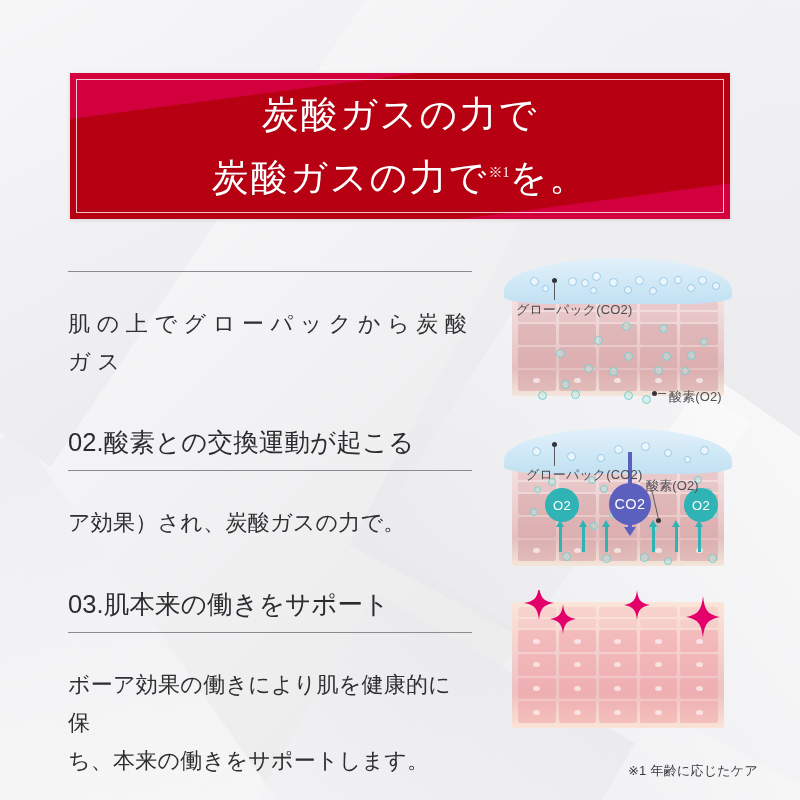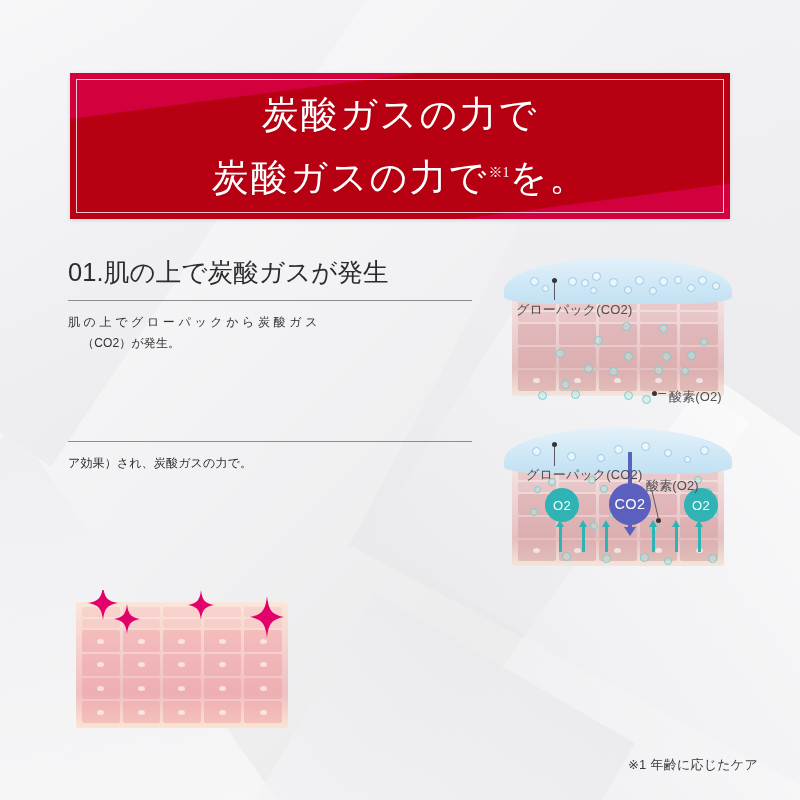--- a/index.html
+++ b/index.html
@@ -141,22 +141,22 @@
     white-space: nowrap;
     font-weight: 400;
   }
   .step-rule {
     margin-top: 13px;
     height: 1px;
     background: #8b8b90;
     width: 100%;
   }
   .step-body {
-    margin-top: 11px;
-    font-size: 12px;
+    margin-top: 33px;
+    font-size: 22px;
     color: #2f2f31;
     line-height: 1.72;
     letter-spacing: .012em;
   }
   .step-body .ln2 { display: block; padding-left: 14px; }
   .step-body .ln2-flat { display: block; }
 
   
   .illus {
     width: 228px;
@@ -311,21 +311,21 @@
     border-right: 4.5px solid transparent;
     border-bottom: 7px solid #2fb3b4;
   }
 
   .sparkle { position: absolute; }
 
   
   #footnote {
     position: absolute;
     right: 42px;
-    bottom: 26px;
+    bottom: 20px;
     font-size: 13px;
     color: #3b3b3e;
     letter-spacing: .02em;
   }
 </style>
 </head>
 <body>
 
 <div id="bg-layer">
   <div class="facet f1"></div>
@@ -340,25 +340,23 @@
   <div class="band-dark"></div>
   <div class="inner-rule"></div>
   <div class="title-wrap">
     <div class="banner-line">炭酸ガスの力で</div>
     <div class="banner-line"><span>炭酸ガスの力で</span><span class="sup">※1</span><span>を。</span></div>
   </div>
 </div>
 
 <div class="row" id="row-01">
   <div class="copy">
-    <div class="step-heading">01.肌の上で炭酸ガスが発生</div>
     <div class="step-rule"></div>
     <div class="step-body">
       <span class="ln2-flat">肌 の 上 で グ ロ ー パ ッ ク か ら 炭 酸 ガ ス</span>
-      <span class="ln2">（CO2）が発生。</span>
     </div>
   </div>
 
   <div class="illus illus-1">
     <div class="skin-box">
       <div class="derm">
         <div class="cellgrid">
           <div class="cellcol">
             <div class="cell thin"></div>
             <div class="cell thin"></div>
@@ -439,20 +437,21 @@
 
       <div class="dotmark" style="left:148px; top:133px;"></div>
       <div class="dash" style="left:154px; top:135px; width:8px;"></div>
       <div class="tag" style="left:165px; top:130px;">酸素(O2)</div>
     </div>
   </div>
 </div>
 
 <div class="row" id="row-02">
   <div class="copy">
+    <div class="step-heading">02.酸素との交換運動が起こる</div>
     <div class="step-rule"></div>
     <div class="step-body">
       <span class="ln2-flat">ア効果）され、炭酸ガスの力で。</span>
     </div>
   </div>
 
   <div class="illus illus-2">
     <div class="skin-box">
       <div class="derm">
         <div class="cellgrid">
@@ -540,20 +539,28 @@
       <div class="tag" style="left:22px; top:38px;">グローパック(CO2)</div>
 
       <div class="dotmark" style="left:152px; top:90px;"></div>
       <div class="leader" style="left:154px; top:62px; height:29px; transform:rotate(-13deg); transform-origin:bottom;"></div>
       <div class="tag" style="left:142px; top:49px;">酸素(O2)</div>
     </div>
   </div>
 </div>
 
 <div class="row" id="row-03">
+  <div class="copy">
+    <div class="step-heading">03.肌本来の働きをサポート</div>
+    <div class="step-rule"></div>
+    <div class="step-body">
+      <span class="ln2-flat">ボーア効果の働きにより肌を健康的に保</span>
+      <span class="ln2-flat">ち、本来の働きをサポートします。</span>
+    </div>
+  </div>
 
   <div class="illus illus-3">
     <div class="skin-box">
       <div class="derm derm-3">
         <div class="cellgrid">
           <div class="cellcol">
             <div class="cell thin"></div>
             <div class="cell thin"></div>
             <div class="cell nucleus"></div>
             <div class="cell nucleus"></div>

